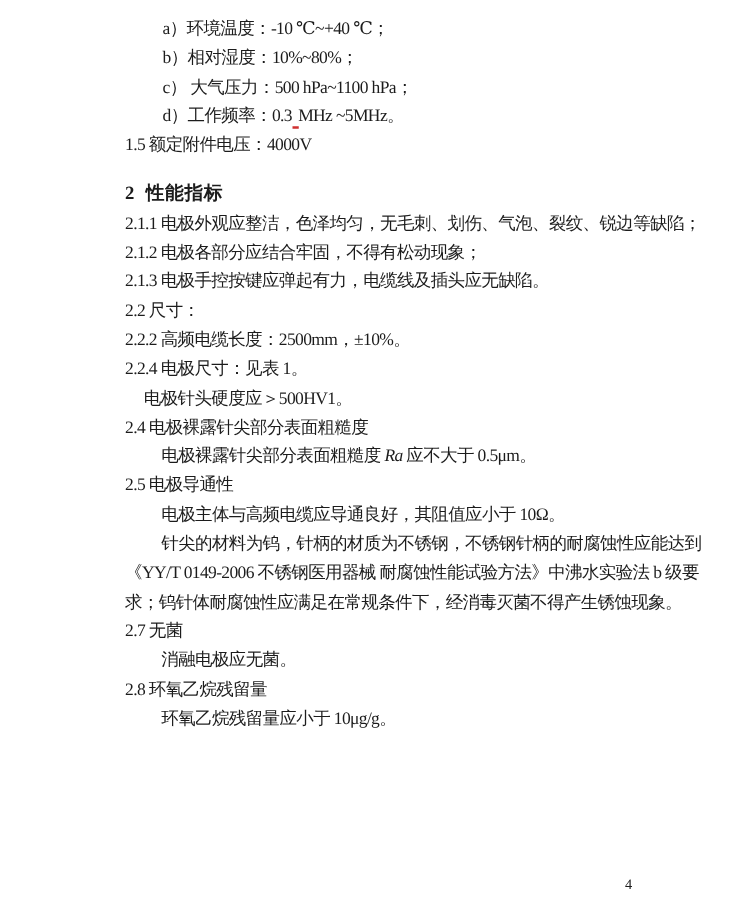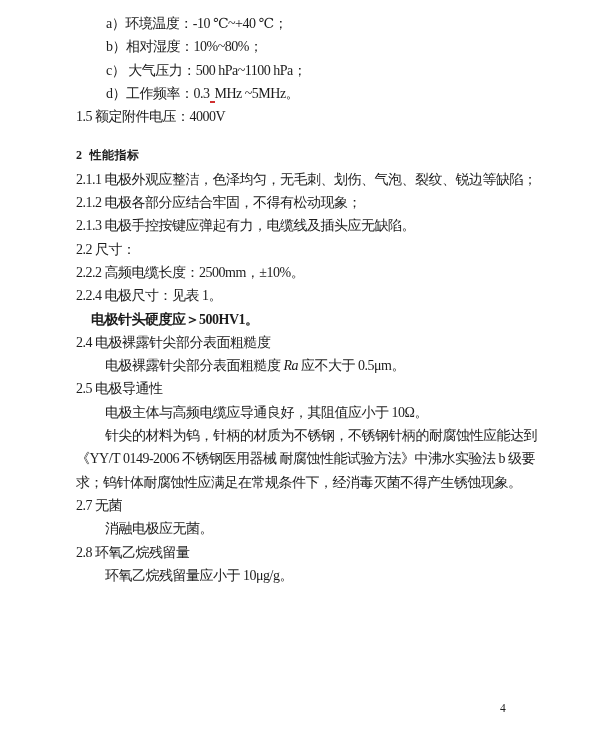--- a/index.html
+++ b/index.html
@@ -15,39 +15,39 @@
     color: var(--text);
     overflow: hidden;
   }
   .page {
     position: relative;
     width: 600px; height: 734px;
     background: var(--background);
   }
   .doc-body {
     position: absolute;
-    left: 76px; top: 12px; right: 20px;
+    left: 100px; top: 12px; right: 20px;
   }
   .line {
     display: block;
     height: 23.3px;
     line-height: 23.3px;
     font-size: 14px;
     letter-spacing: -0.5px;
     white-space: pre;
   }
   .line.item  { padding-left: 30px; }
   .line.num   { padding-left: 0; }
   .line.flush { padding-left: 0; }
-  .line.sub1  { padding-left: 15px; font-weight: bold; }
+  .line.sub1  { padding-left: 15px; }
   .line.sub2  { padding-left: 29px; }
   .line.heading {
     margin-top: 16px;
     font-weight: bold;
-    font-size: 12px;
+    font-size: 15px;
     letter-spacing: 0.5px;
   }
   .italic { font-style: italic; }
   .spell {
     border-bottom: 2px solid var(--spell_underline);
     padding: 0 1px;
   }
   .page-number {
     position: absolute;
     left: 500px; top: 700px;

